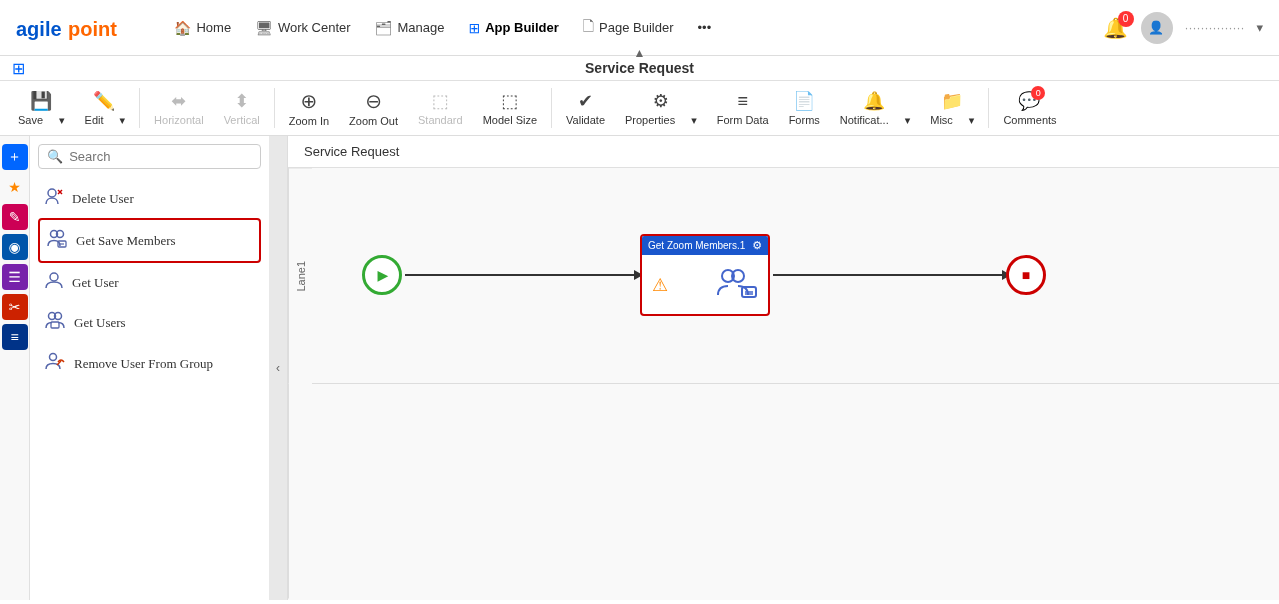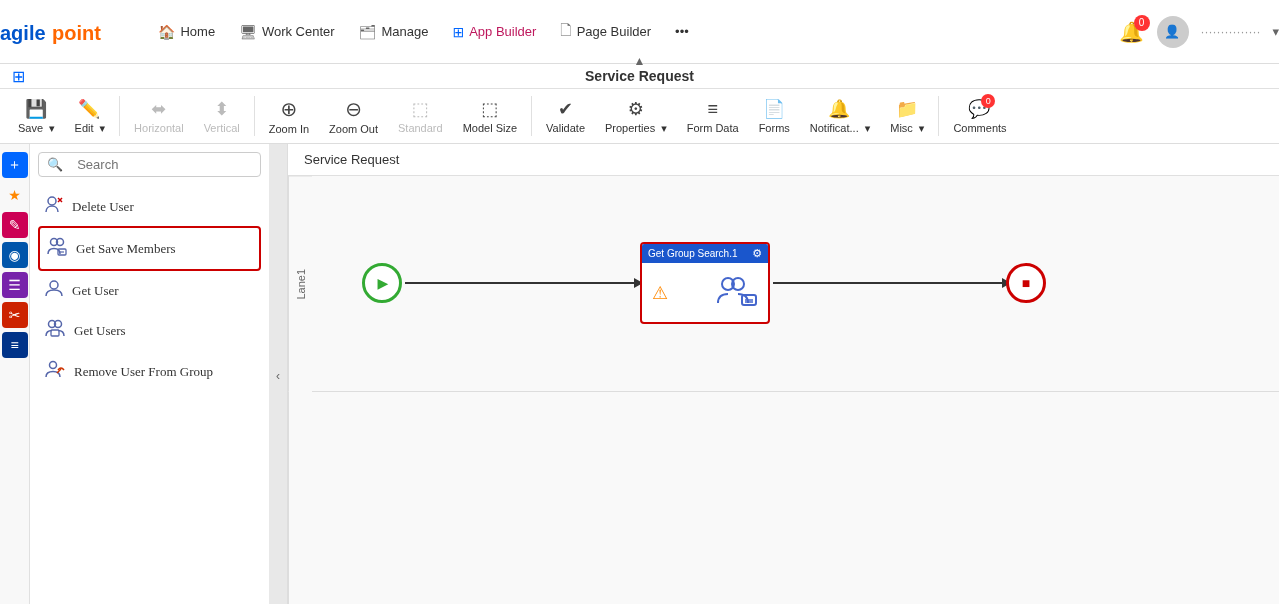--- a/index.html
+++ b/index.html
@@ -1,21 +1,21 @@
 <!DOCTYPE html>
 <html><head>
   <meta charset="utf-8">
   <style>
     * { box-sizing: border-box; margin: 0; padding: 0; }
     body { font-family: 'Segoe UI', Arial, sans-serif; font-size: 13px; background: #fff; overflow: hidden; }
 
     
     .top-nav {
-      display: flex; align-items: center; height: 64px;
-      border-bottom: 1px solid #ddd; padding: 0 0; gap: 8px;
+      display: flex; align-items: center; height: 56px;
+      border-bottom: 1px solid #ddd; padding: 0 16px; gap: 8px;
       background: #fff;
     }
     .logo { display: flex; align-items: center; margin-right: 20px; }
     .nav-items { display: flex; align-items: center; gap: 4px; flex: 1; }
     .nav-item {
       display: flex; align-items: center; gap: 5px;
       padding: 6px 10px; border-radius: 4px; cursor: pointer;
       color: #333; font-size: 13px; white-space: nowrap;
     }
     .nav-item.active { color: #0066ff; }
@@ -49,21 +49,21 @@
       overflow-x: auto;
     }
     .tool-btn {
       display: flex; flex-direction: column; align-items: center;
       padding: 4px 10px; cursor: pointer; color: #333; font-size: 11px;
       border: none; background: none; gap: 2px; white-space: nowrap;
     }
     .tool-btn.disabled { color: #bbb; cursor: default; }
     .tool-btn .icon { font-size: 18px; color: #444; }
     .tool-btn.disabled .icon { color: #bbb; }
-    .tool-btn-label { display: flex; align-items: flex-start; gap: 6px; }
+    .tool-btn-label { display: flex; align-items: flex-start; gap: 16px; }
     .tool-sep { width: 1px; height: 40px; background: #e0e0e0; margin: 0 4px; }
     .comment-badge { position: relative; display: inline-block; }
     .comment-badge .cbadge {
       position: absolute; top: -4px; right: -4px;
       background: #ff3333; color: #fff; border-radius: 50%;
       width: 14px; height: 14px; font-size: 9px;
       display: flex; align-items: center; justify-content: center;
     }
 
     
@@ -93,21 +93,21 @@
     .sidebar-content { flex: 1; overflow-y: auto; padding: 8px; }
     .activity-header {
       font-size: 11px; font-weight: 700; color: #333; letter-spacing: 0.5px;
       padding: 4px 0 8px 0; text-transform: uppercase;
     }
     .search-box {
       display: flex; align-items: center; border: 1px solid #ccc; border-radius: 4px;
       padding: 4px 8px; margin-bottom: 10px; gap: 6px;
     }
     .search-box input {
-      border: none; outline: none; font-size: 13px; flex: 1; color: #666; margin-left: 8px;
+      border: none; outline: none; font-size: 13px; flex: 1; color: #666;
     }
     .activity-item {
       display: flex; align-items: center; gap: 8px;
       padding: 7px 6px; cursor: pointer; border-radius: 4px; color: #333;
     }
     .activity-item.selected { border: 2px solid #cc0000; border-radius: 4px; }
     .activity-item .act-icon { font-size: 18px; color: #5566aa; }
     .activity-item .act-label { font-size: 13px; font-family: Liberation Serif, serif; }
     .collapse-sidebar {
       display: flex; align-items: center; justify-content: center;
@@ -202,21 +202,21 @@
     <div class="nav-item">
       <span class="nav-icon">🖥</span>
       <span>Work Center</span>
     </div>
     <div class="nav-item">
       <span class="nav-icon">🗂</span>
       <span>Manage</span>
     </div>
     <div class="nav-item active">
       <span class="nav-icon" style="color:#0066ff;">⊞</span>
-      <span style="color:#be185d;font-weight:400;">App Builder</span>
+      <span style="color:#000000;font-weight:700;">App Builder</span>
     </div>
     <div class="nav-item">
       <span class="nav-icon">🗋</span>
       <span>Page Builder</span>
     </div>
     <div class="nav-item">
       <span>•••</span>
     </div>
   </div>
   <div class="nav-right">
@@ -413,21 +413,21 @@
       <div class="lanes-container">
 
         <div class="lane">
 
           <div class="flow-start" style="left:50px; top:50%; transform:translateY(-50%);"></div>
 
           <div class="arrow-line" style="left:93px; width:230px; top:50%;"></div>
 
           <div class="flow-node" style="left:328px; top:50%; transform:translateY(-50%);">
             <div class="flow-node-header">
-              <span style="font-size:10px;">Get Group Search.1</span>
+              <span style="font-size:10px;">Get Zoom Members.1</span>
               <span style="font-size:11px;cursor:pointer;">⚙</span>
             </div>
             <div class="flow-node-body">
               <span style="color:#ff8800; font-size:18px;">⚠</span>
               <span>
                 <svg width="42" height="36" viewBox="0 0 42 36">
                   <circle cx="12" cy="11" r="6" fill="none" stroke="#4466cc" stroke-width="2"></circle>
                   <circle cx="22" cy="11" r="6" fill="none" stroke="#4466cc" stroke-width="2"></circle>
                   <path d="M2 30c0-6 4-9 10-9" fill="none" stroke="#4466cc" stroke-width="2"></path>
                   <path d="M22 21c6 0 10 3 10 9" fill="none" stroke="#4466cc" stroke-width="2"></path>

